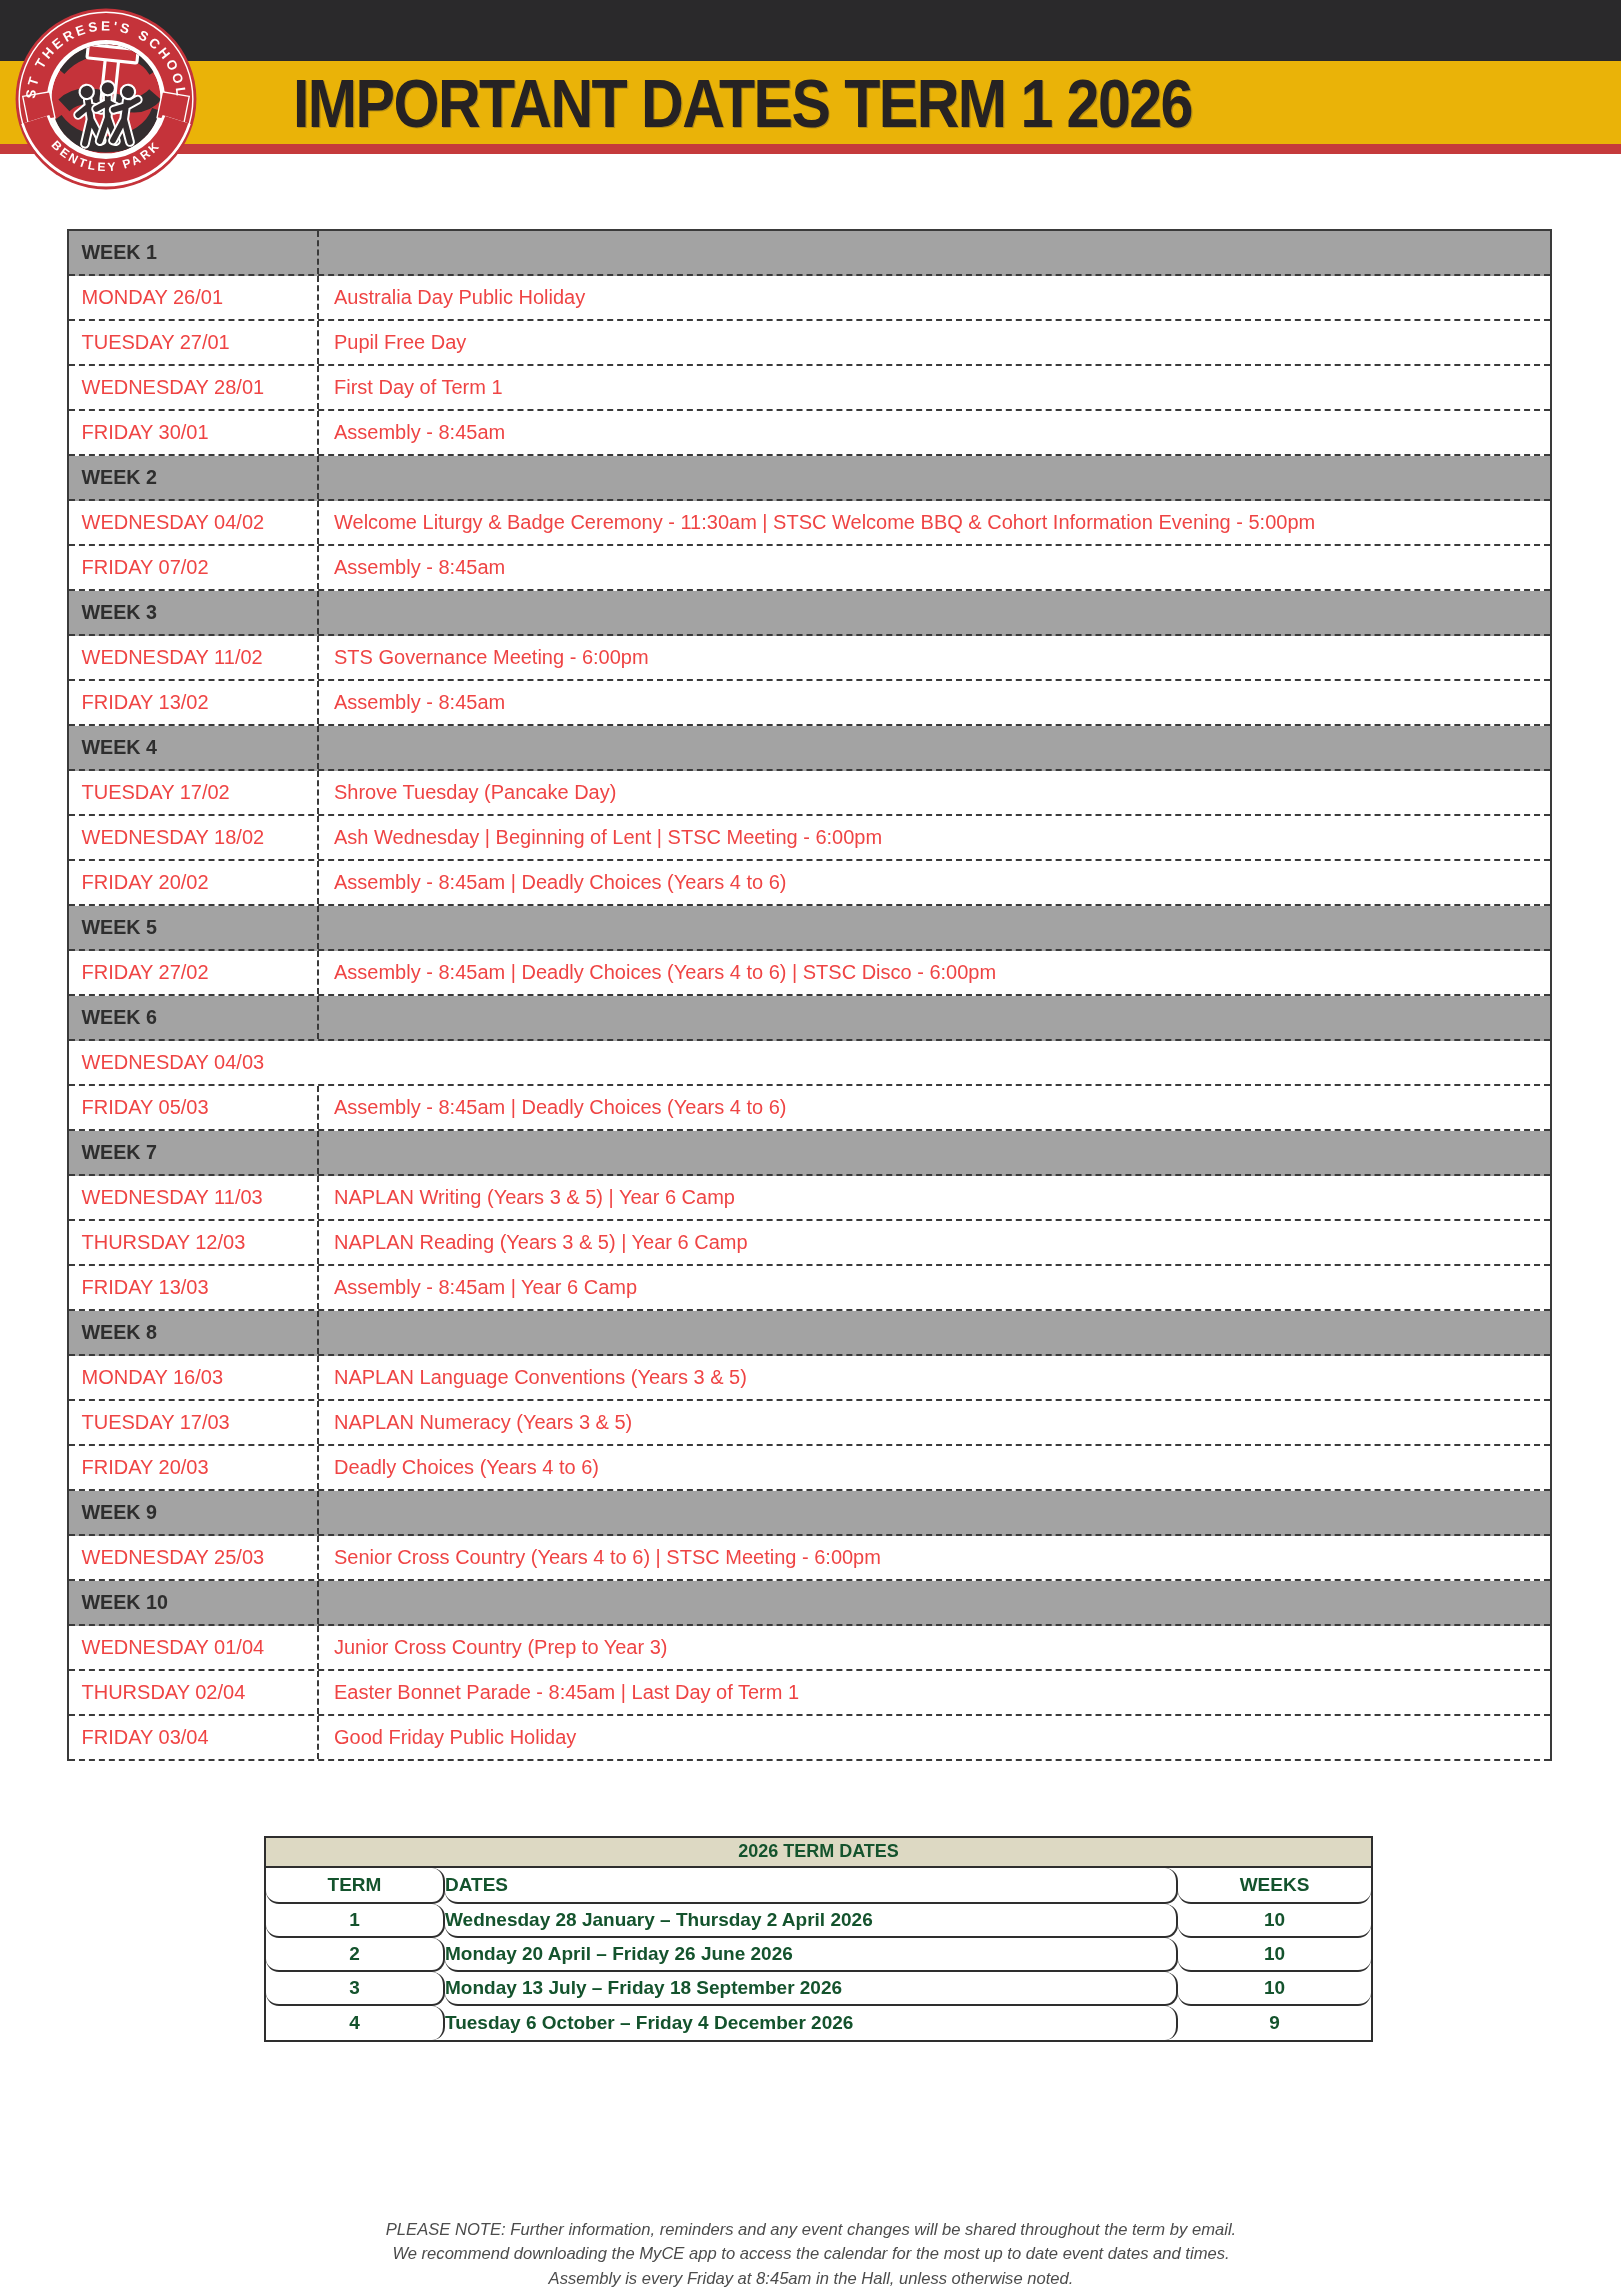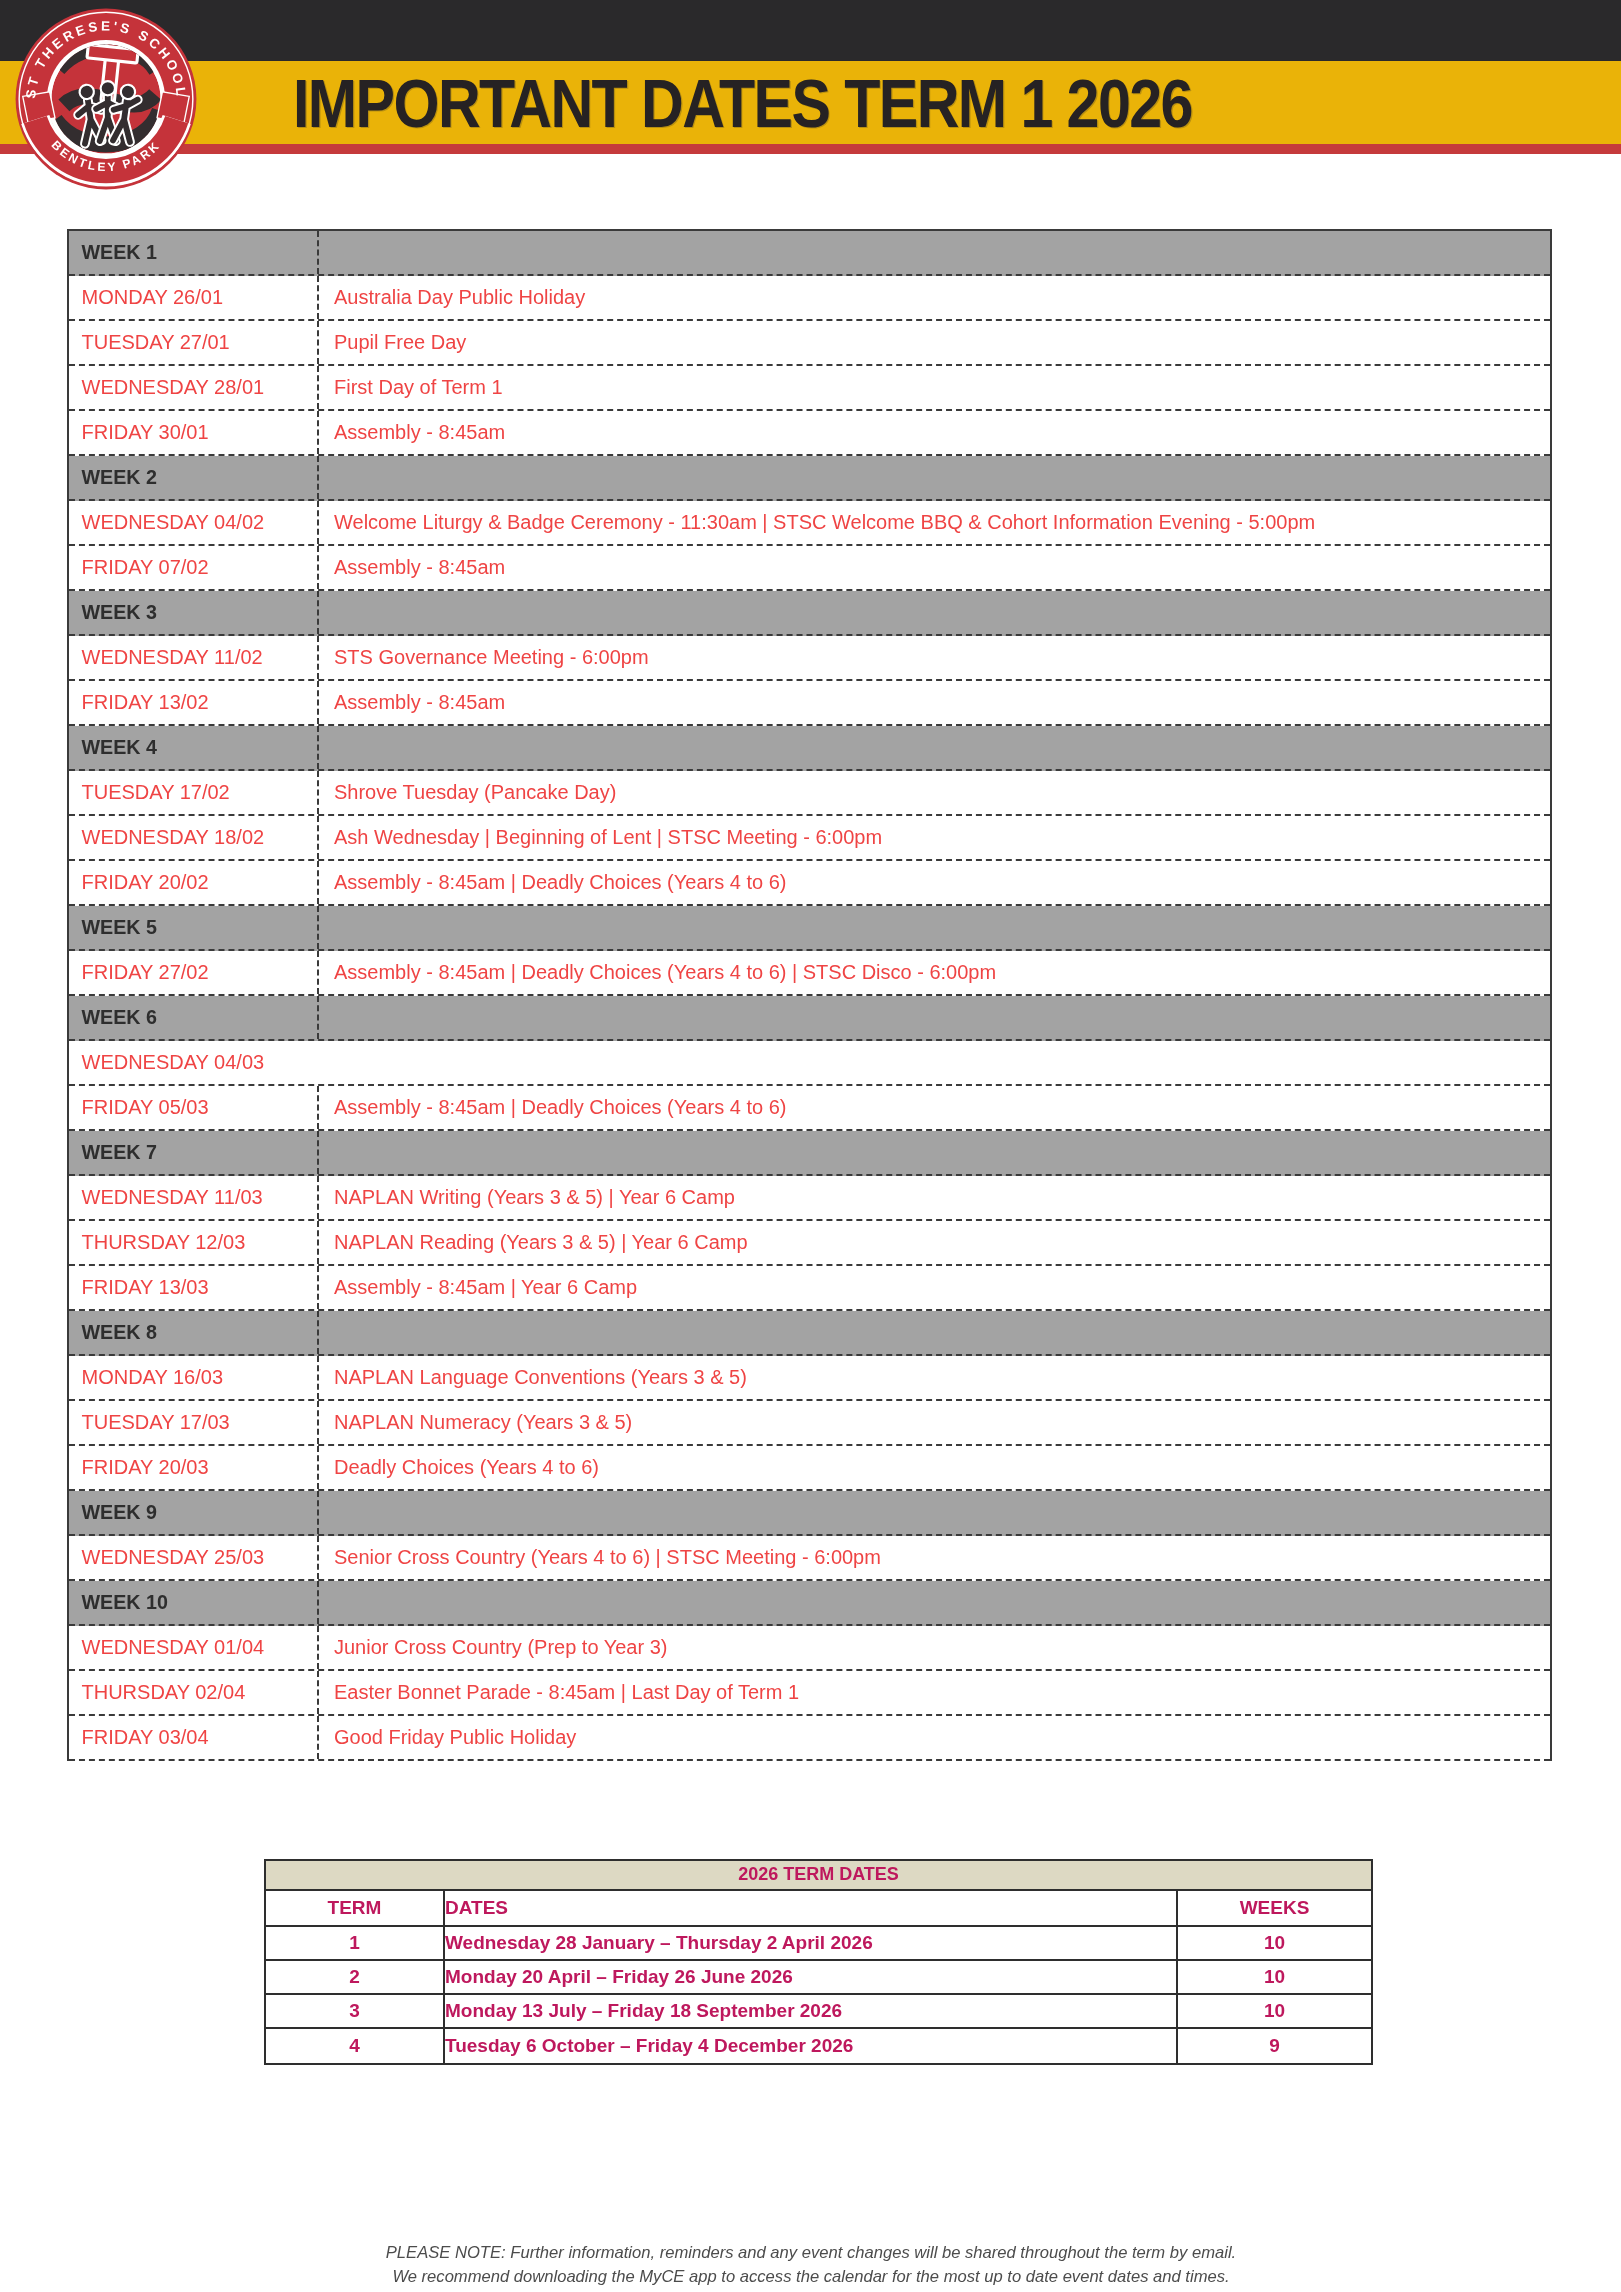--- a/index.html
+++ b/index.html
@@ -25,31 +25,31 @@
   .cal-row{
     display:flex;height:45px;box-sizing:border-box;
     border-bottom:2.2px dashed #3a3a3a;font-size:20px;color:#ef4444;
   }
   .cal-row.week{background:#a3a3a3;font-weight:bold;font-size:19.7px;color:#2e2e2e;}
   .c-date{flex:0 0 248px;display:flex;align-items:center;padding-left:12.5px;box-sizing:border-box;}
   .c-event{flex:1;display:flex;align-items:center;padding-left:15px;box-sizing:border-box;
     border-left:2.2px dashed #3a3a3a;}
   
   .terms{
-    margin:98px 0 0 264px;width:1109px;box-sizing:border-box;
-    border:2.2px solid #2e2e2e;color:#be185d;
+    margin:75px 0 0 264px;width:1109px;box-sizing:border-box;
+    border:2.2px solid #2e2e2e;color:#14532d;
   }
   .t-title{
     height:28px;background:#ddd9c3;border-bottom:2.2px solid #2e2e2e;
     display:flex;align-items:center;justify-content:center;font-weight:bold;font-size:18px;
   }
   .t-grid{display:grid;grid-template-columns:179px 733px 1fr;}
   .t-grid>div{
     display:flex;align-items:center;justify-content:center;height:34px;box-sizing:border-box;
-    font-weight:bold;font-size:19px;border-bottom:2.2px solid #2e2e2e;border-right:2.2px solid #2e2e2e;
+    font-weight:bold;font-size:19px;border-bottom:2.2px solid #2e2e2e;border-right:2.2px solid #2e2e2e;border-radius:13px;
   }
   .t-grid>div.h{height:36px;}
   .t-grid>div.dates{justify-content:flex-start;}
   .t-grid>div.last-col{border-right:none;}
   .t-grid>div.last-row{border-bottom:none;}
   
   .note{margin-top:176px;text-align:center;font-style:italic;font-size:16.6px;line-height:24.6px;color:#4c4c4c;}
   .note p{margin:0;}
 </style>
 </head>

